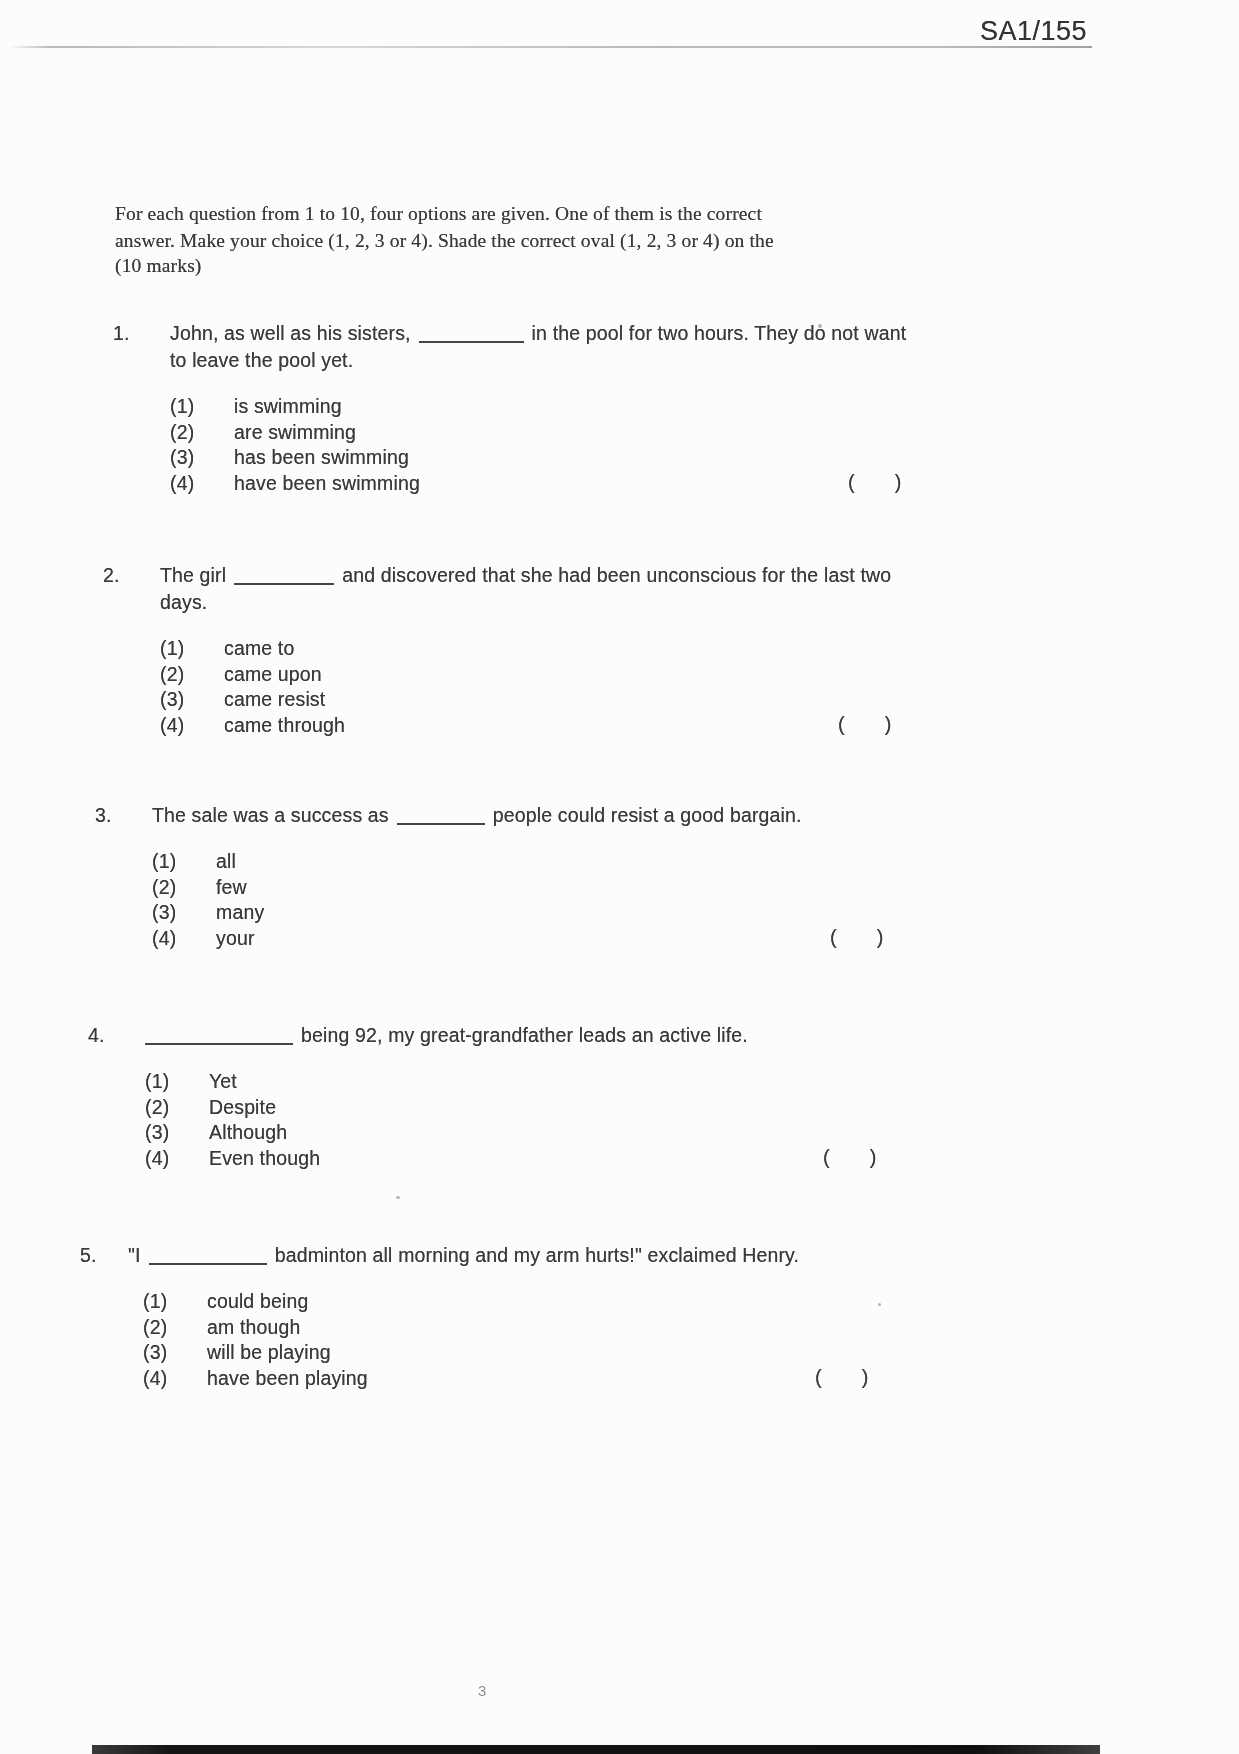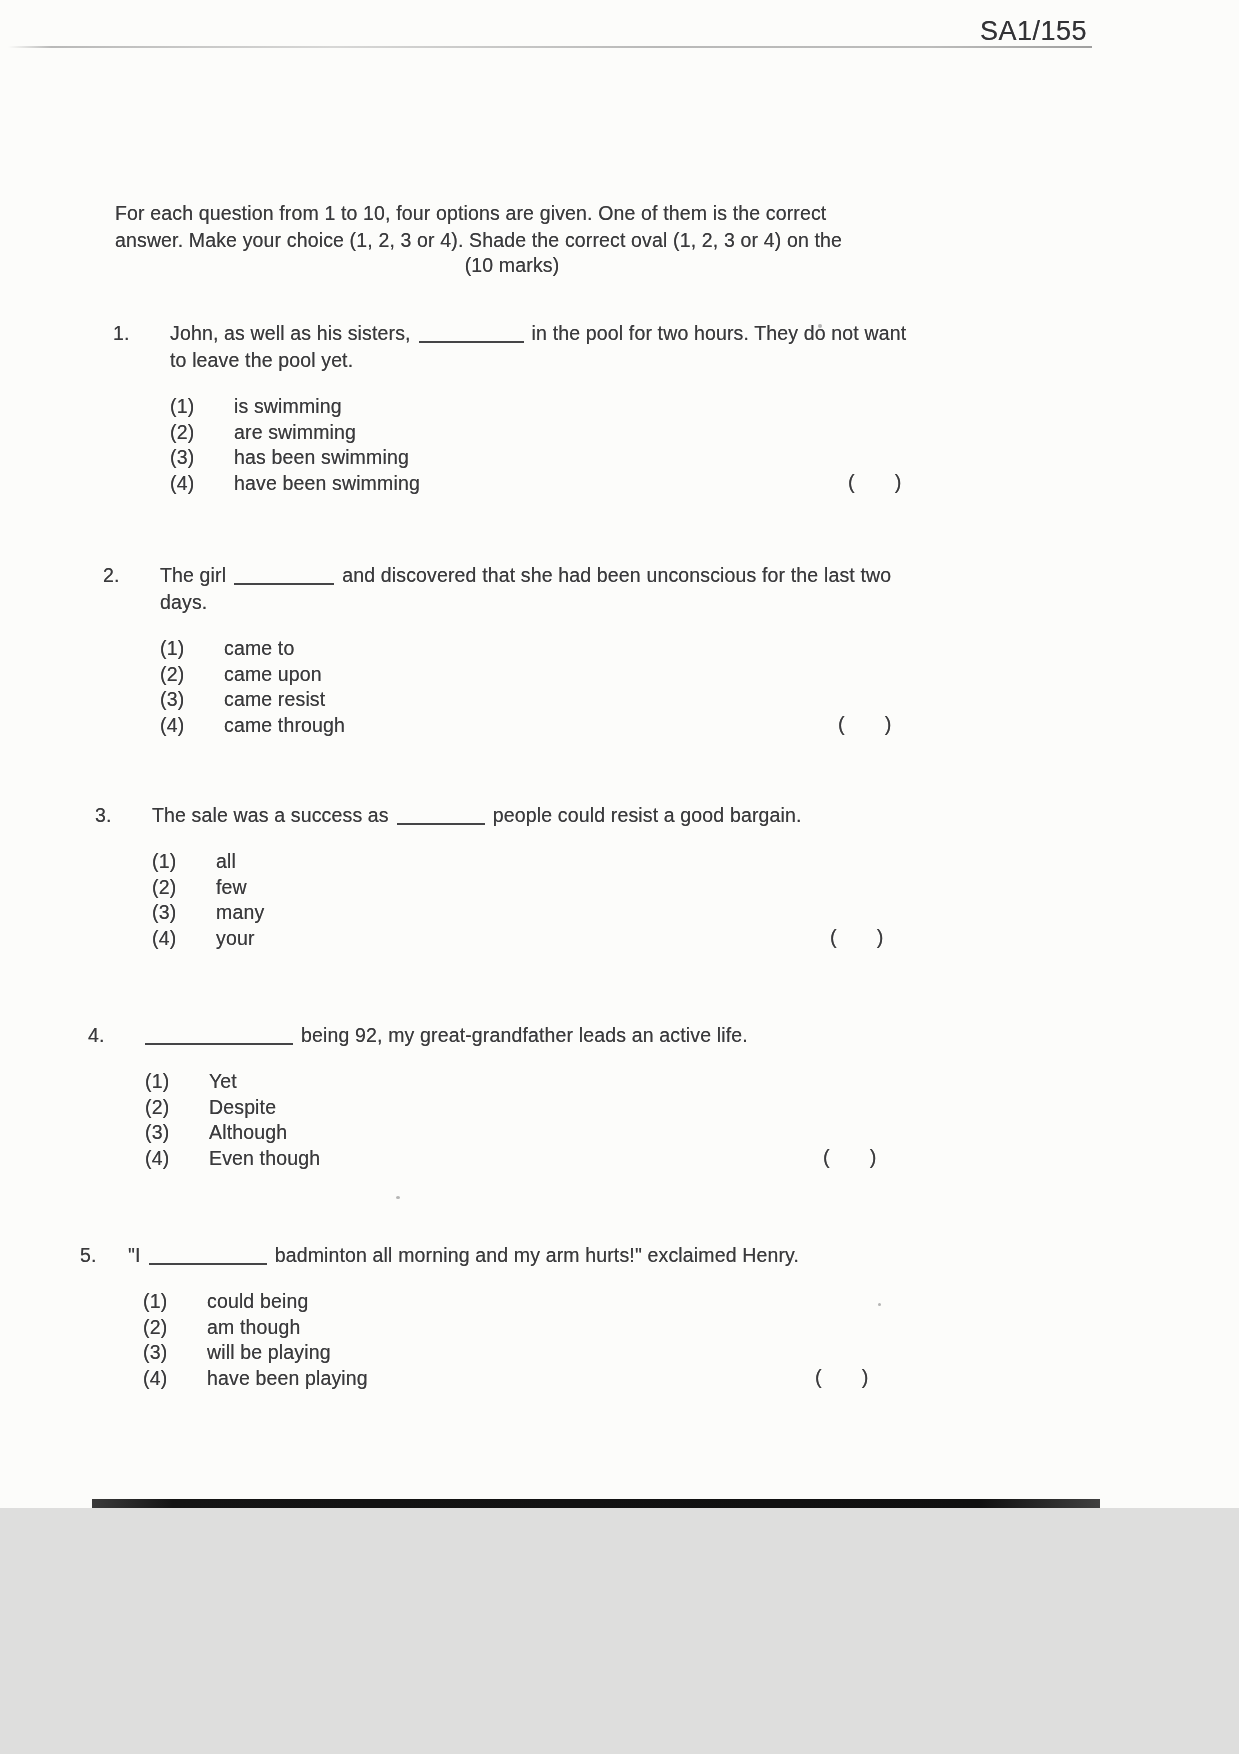--- a/index.html
+++ b/index.html
@@ -1,41 +1,41 @@
 <!DOCTYPE html>
 <html><head>
 <meta charset="utf-8">
 <style>
   html,body { margin:0; padding:0; background:#dededd; }
   .page {
     position:relative;
-    width:1239px; height:1508px;
+    width:1239px; height:1754px;
     margin:0 auto;
     background:#fcfcfa;
     font-family:"Liberation Sans", sans-serif;
     color:#3a3a3c;
     overflow:hidden;
     text-shadow:0 0 0.6px rgba(55,55,58,0.75);
   }
   .top-rule {
     position:absolute; top:46px; left:8px; width:1084px; height:2px;
     background:linear-gradient(to right,
       rgba(130,130,130,0) 0%, rgba(130,130,130,.55) 4%,
       rgba(130,130,130,.30) 30%, rgba(130,130,130,.55) 60%,
       rgba(110,110,110,.45) 85%, rgba(110,110,110,.65) 100%);
   }
   .header-code {
     position:absolute; top:16px; right:152px;
     font-size:27px; letter-spacing:.5px; color:#333336;
   }
   .instructions {
     position:absolute; left:115px; top:200px; width:818px;
-    font-size:19.5px; line-height:27px; letter-spacing:.15px;
-  }
-  .marks { text-align:center; padding-right:24px; margin-top:-2px; }
+    font-size:19.5px; line-height:27px; letter-spacing:.15px;font-family:Liberation Serif, serif;
+  }
+  .marks { text-align:left; padding-right:24px; margin-top:-2px; }
   .question { position:absolute; width:832px; font-size:19.5px; letter-spacing:.15px; }
   .q-row { display:flex; line-height:27px; }
   .q-num { width:57px; flex:none; }
   .q-stem { flex:1; max-width:748px; }
   .blank {
     display:inline-block; height:0;
     border-bottom:2px solid #454547;
     margin:0 8px; transform:translateY(3px);
   }
   .options { margin-top:20px; margin-left:57px; }

